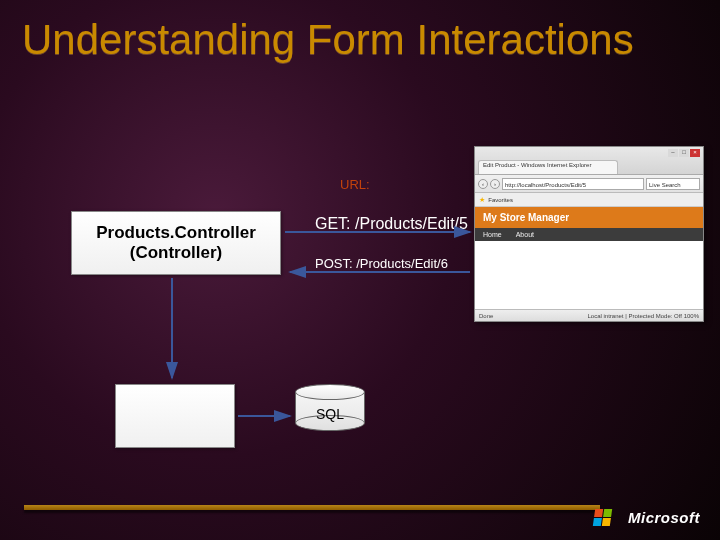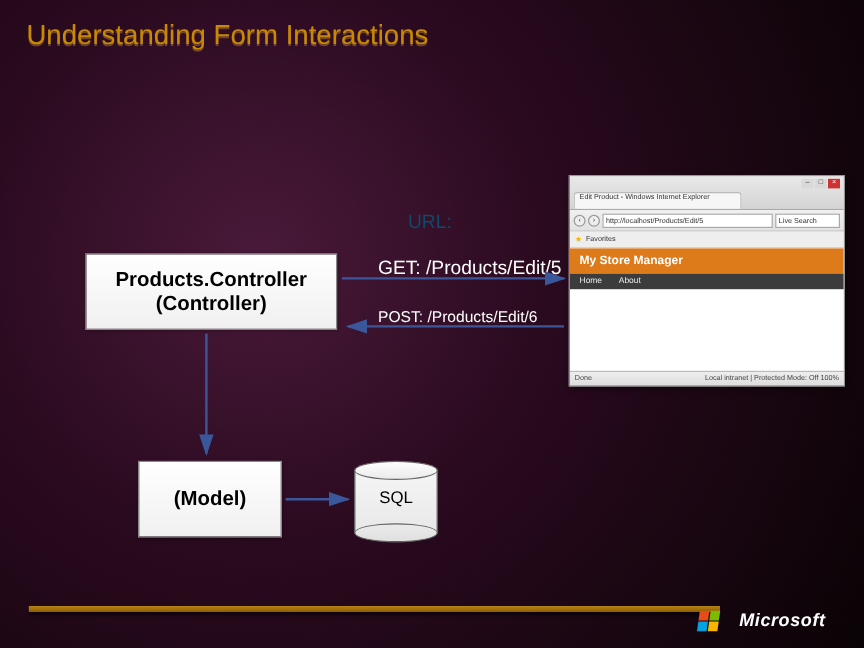--- a/index.html
+++ b/index.html
@@ -8,21 +8,21 @@
     height: 540px;
     background: radial-gradient(circle at 30% 40%, #4a1a3a 0%, #2a0a1f 40%, #0a0305 100%);
     font-family: "Segoe UI", Arial, sans-serif;
     position: relative;
     overflow: hidden;
   }
   .title {
     position: absolute;
     top: 16px;
     left: 22px;
-    font-size: 23px;
+    font-size: 42px;
     font-weight: 400;
     color: #c98a00;
     text-shadow: 0 1px 0 rgba(255,200,80,0.3);
   }
 
   
   .box {
     position: absolute;
     background: linear-gradient(#ffffff, #f0f0f0);
     border: 1px solid #888;
@@ -35,28 +35,28 @@
   .box-controller {
     left: 71px; top: 211px; width: 210px; height: 64px;
     font-weight: 700; font-size: 17px; color: #000;
   }
   .box-model {
     left: 115px; top: 384px; width: 120px; height: 64px;
     font-weight: 700; font-size: 17px; color: #000;
   }
 
   
-  .url-label { position: absolute; top: 177px; left: 340px; color: #0c4a6e; font-size: 16px; }
+  .url-label { position: absolute; top: 177px; left: 340px; color: #c2410c; font-size: 13px; }
   .get-label { position: absolute; top: 215px; left: 315px; color: #fff; font-size: 16px; }
   .post-label{ position: absolute; top: 256px; left: 315px; color: #fff; font-size: 13px; }
 
   
   .cylinder {
     position: absolute;
-    left: 295px; top: 384px; width: 70px; height: 68px;
+    left: 295px; top: 384px; width: 70px; height: 47px;
   }
   .cylinder .body {
     position: absolute;
     top: 8px; left: 0; right: 0; bottom: 8px;
     background: linear-gradient(#f5f5f5,#e8e8e8);
     border-left: 1px solid #666;
     border-right: 1px solid #666;
   }
   .cylinder .top, .cylinder .bot {
     position: absolute; left: 0; right: 0; height: 16px;
@@ -137,41 +137,40 @@
     font-size:6px; color:#444; display:flex; justify-content:space-between; padding:0 4px; align-items:center;
   }
 
   
   .footerbar {
     position:absolute; bottom:30px; left:24px; right:120px; height:5px;
     background: linear-gradient(#b78417,#8f5d00);
     box-shadow: 0 3px 2px rgba(0,0,0,0.5);
   }
   .ms-logo {
-    position:absolute; bottom:14px; right:32px; display:flex; align-items:flex-start; gap:17px;
+    position:absolute; bottom:14px; right:20px; display:flex; align-items:flex-start; gap:17px;
   }
   .ms-flag { display:grid; grid-template-columns:8px 8px; grid-template-rows:8px 8px; gap:1px; transform: skewX(-8deg);}
   .ms-flag span:nth-child(1){background:#e74c1b;}
   .ms-flag span:nth-child(2){background:#7dbb00;}
   .ms-flag span:nth-child(3){background:#00a3e0;}
   .ms-flag span:nth-child(4){background:#f7b500;}
   .ms-text { color:#fff; font-size:15px; font-style:italic; font-weight:600; letter-spacing:0.5px;}
 </style>
 </head>
 <body>
 
 <div class="title">Understanding Form Interactions</div>
 
 <div class="box box-controller">
   <span>Products.Controller</span>
   <span>(Controller)</span>
 </div>
 
 <div class="box box-model">
-  <span>(Model)</span>
 </div>
 
 <div class="url-label">URL:</div>
 <div class="get-label">GET: /Products/Edit/5</div>
 <div class="post-label">POST: /Products/Edit/6</div>
 
 <div class="cylinder">
   <div class="body"></div>
   <div class="bot"></div>
   <div class="top"></div>

